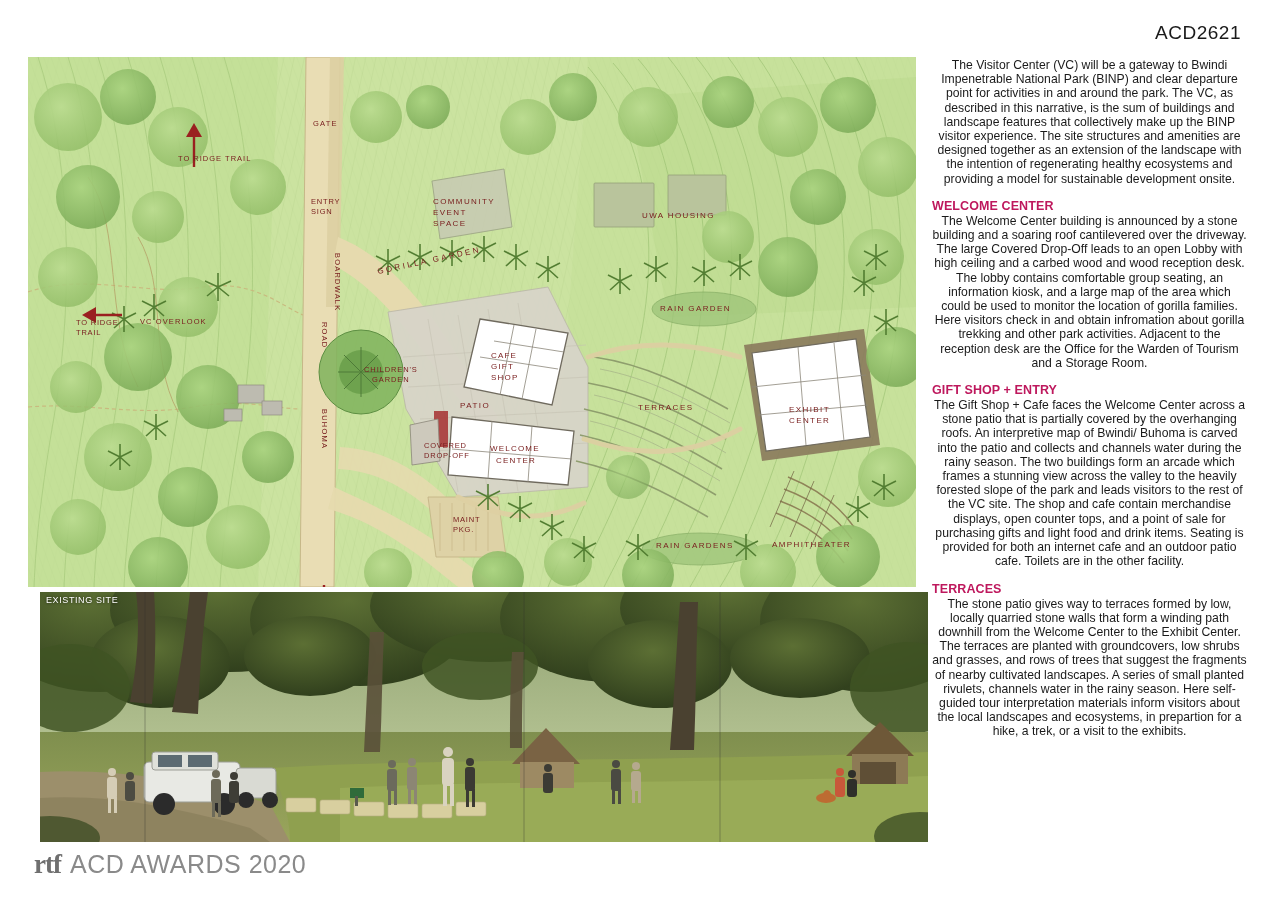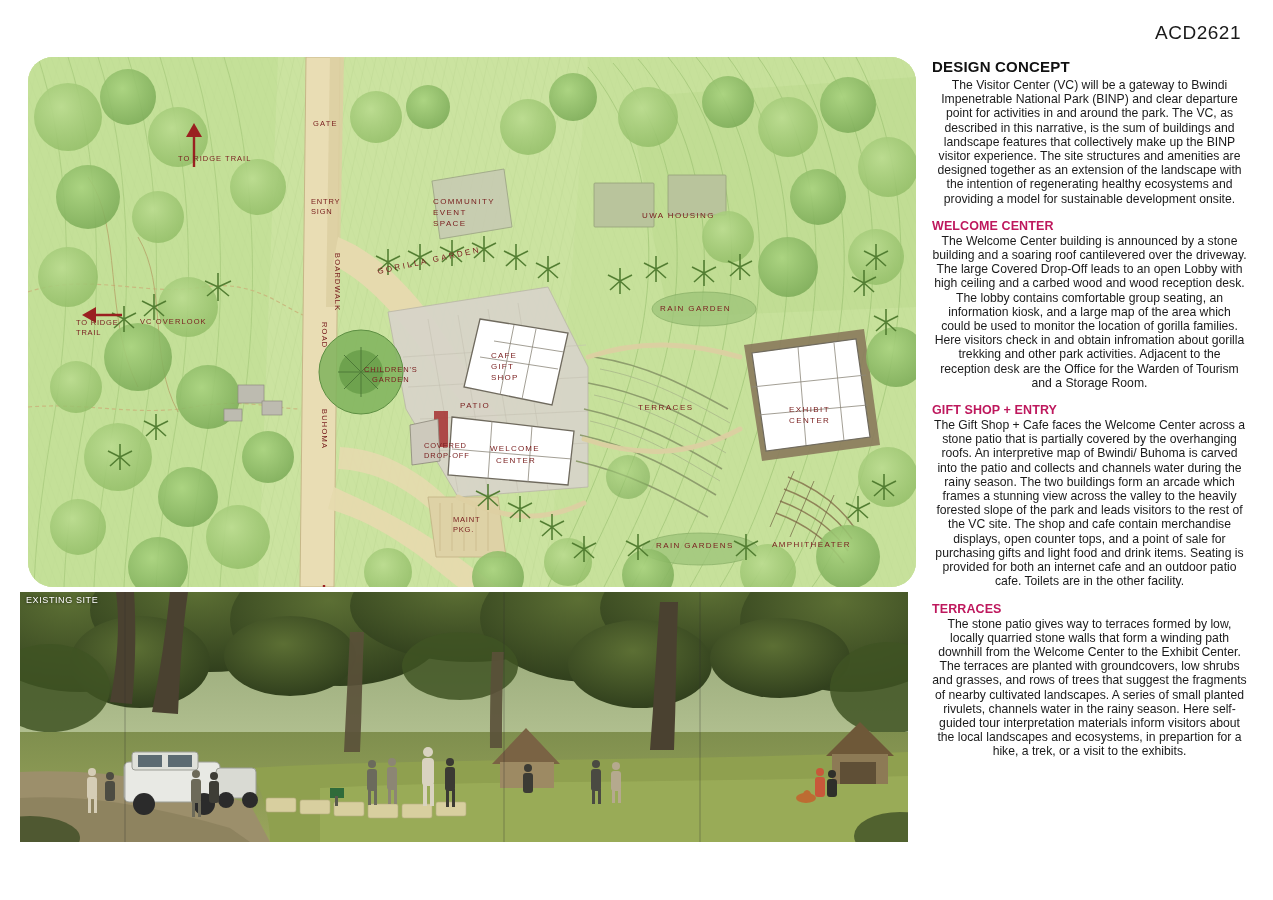--- a/index.html
+++ b/index.html
@@ -31,28 +31,27 @@
 
   
   .siteplan {
     position: absolute;
     left: 28px;
     top: 57px;
     width: 888px;
     height: 530px;
     overflow: hidden;
     background: #cfe3a4;
-    border-radius: 25px;
   }
   .siteplan svg { display: block; }
 
   
   .photo {
     position: absolute;
-    left: 20px;
+    left: 40px;
     top: 592px;
     width: 888px;
     height: 250px;
     overflow: hidden;
     background: #4c5a33;
   }
   .photo svg { display:block; }
   .photo-label {
     position: absolute;
     left: 6px;
@@ -658,23 +657,26 @@
 
       <g stroke="#2e2e2a" stroke-width="1" opacity="0.35">
         <path d="M105,0 L105,250"></path>
         <path d="M484,0 L484,250"></path>
         <path d="M680,0 L680,250"></path>
       </g>
     </svg>
     <div class="photo-label">EXISTING SITE</div>
   </div>
 
+  <div class="footer">
+    <span class="rtf">rtf</span>
+    <span class="awards">ACD AWARDS 2020</span>
+  </div>
 
   <div class="textcol">
-    <h2>DESIGN CONCEPT</h2>
     <p>The Visitor Center (VC) will be a gateway to Bwindi Impenetrable National Park (BINP) and clear departure point for activities in and around the park. The VC, as described in this narrative, is the sum of buildings and landscape features that collectively make up the BINP visitor experience.  The site structures and amenities are designed together as an extension of the landscape with the intention of regenerating healthy ecosystems and providing a model for sustainable development onsite.</p>
 
     <h3>WELCOME CENTER</h3>
     <p>The Welcome Center building is announced by a stone building and a soaring roof cantilevered over the driveway.  The large Covered Drop-Off leads to an open Lobby with high ceiling and a carbed wood and wood reception desk.  The lobby contains comfortable group seating, an information kiosk, and a large map of the area which could be used to monitor the location of gorilla families. Here visitors check in and obtain infromation about gorilla trekking and other park activities. Adjacent to the reception desk are the Office for the Warden of Tourism and a Storage Room.</p>
 
     <h3>GIFT SHOP + ENTRY</h3>
     <p>The Gift Shop + Cafe faces the Welcome Center across a stone patio that is partially covered by the overhanging roofs. An interpretive map of Bwindi/ Buhoma is carved into the patio and collects and channels water during the rainy season. The two buildings form an arcade which frames a stunning view across the valley to the heavily forested slope of the park and leads visitors to the rest of the VC site. The shop and cafe contain merchandise displays, open counter tops, and a point of sale for purchasing gifts and light food and drink items. Seating is provided for both an internet cafe and an outdoor patio cafe. Toilets are in the other facility.</p>
 
     <h3>TERRACES</h3>
     <p>The stone patio gives way to terraces formed by low, locally quarried stone walls that form a winding path downhill from the Welcome Center to the Exhibit Center.  The terraces are planted with groundcovers, low shrubs and grasses, and rows of trees that suggest the fragments of nearby cultivated landscapes. A series of small planted rivulets, channels water in the rainy season. Here self-guided tour interpretation materials inform visitors about the local landscapes and ecosystems, in prepartion for a hike, a trek, or a visit to the exhibits.</p>

